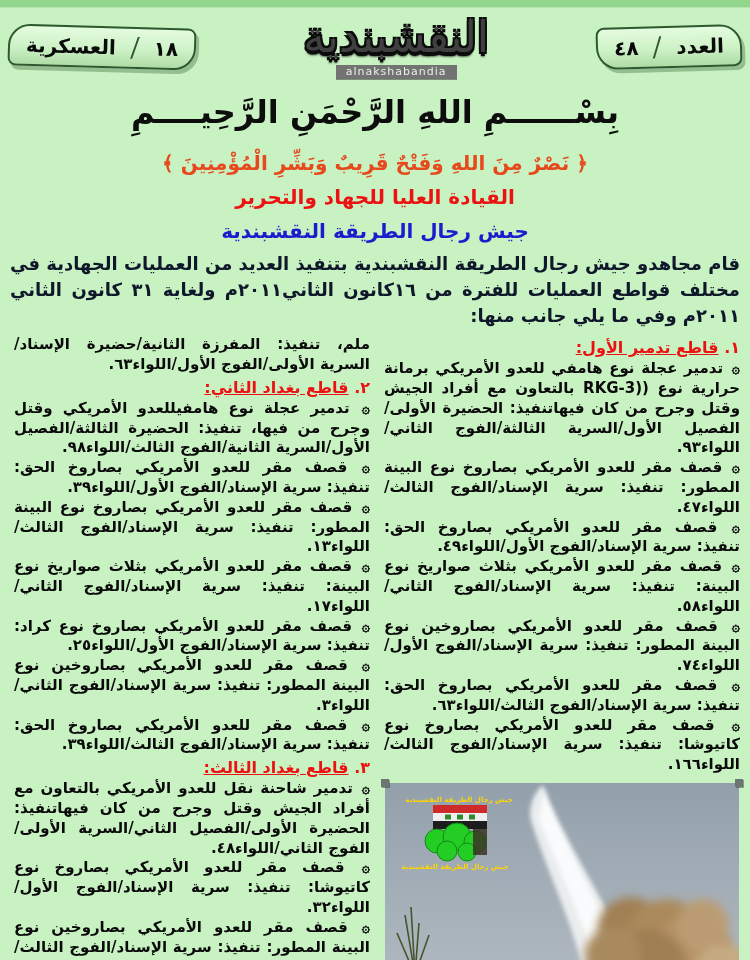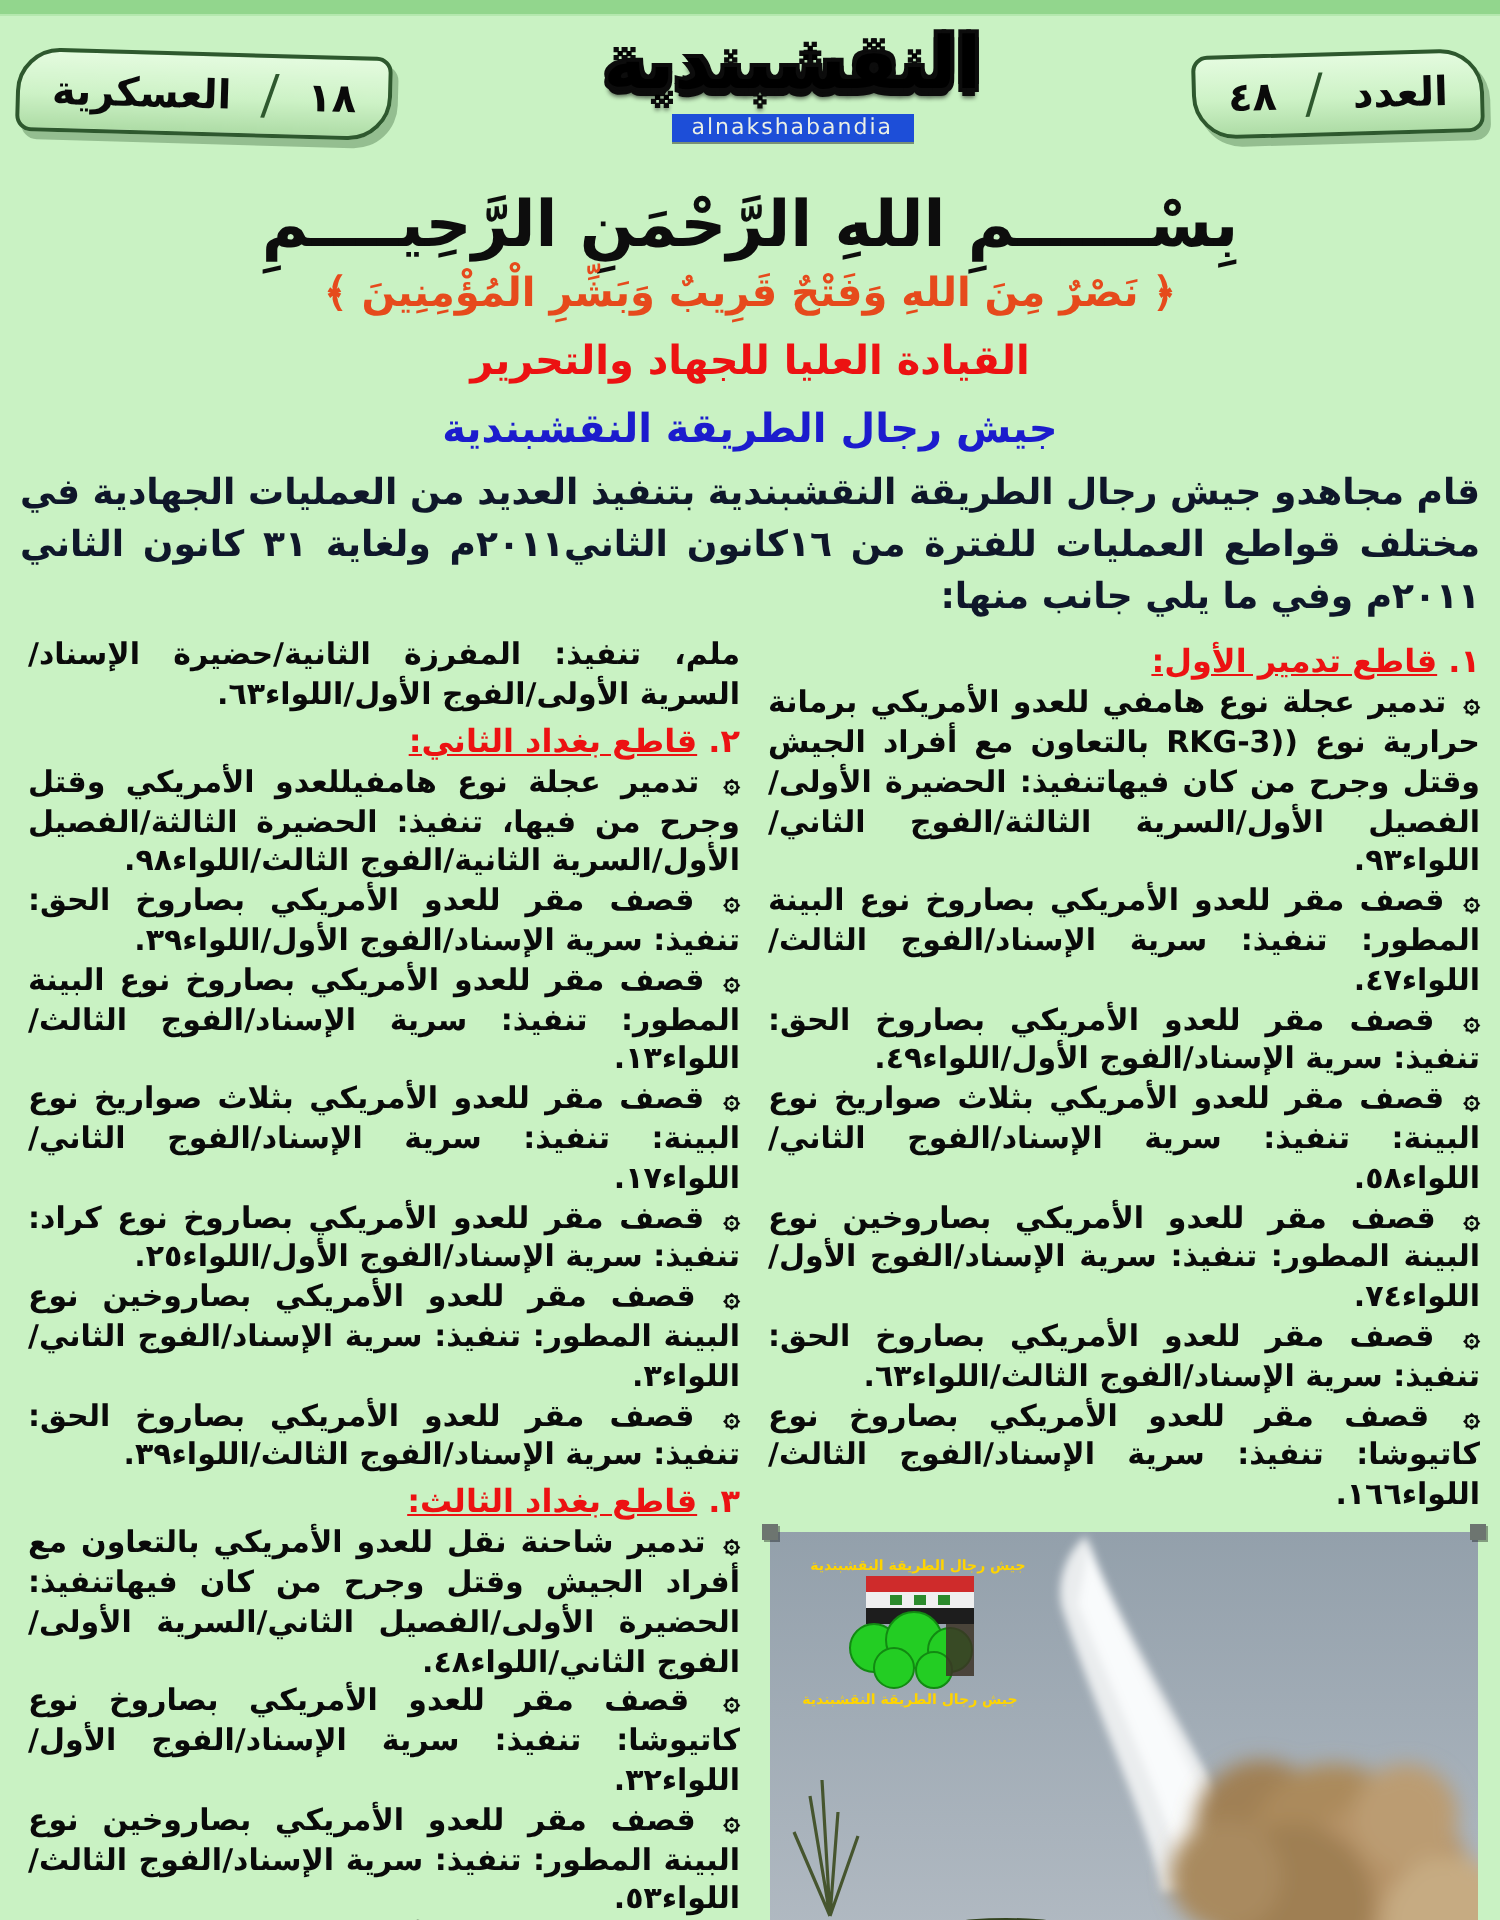--- a/index.html
+++ b/index.html
@@ -20,32 +20,32 @@
     padding:7px 16px;margin-top:12px;
     box-shadow:3px 4px 0 rgba(25,70,25,.30);
     font-weight:bold;font-size:20px;color:#0a0a0a;
     transform:rotate(-1.6deg);
     white-space:nowrap;
   }
   .ribbon.left{transform:rotate(1.6deg);border-radius:22px 8px 22px 8px;}
   .ribbon .divider{width:2px;height:22px;background:#2e582e;transform:skewX(-18deg);margin:0 -8px;}
   .logo{flex:1;text-align:center;margin-top:0;}
   .logo-title{
-    font-size:36px;font-weight:700;color:#000000;letter-spacing:1px;line-height:1.05;
+    font-size:44px;font-weight:400;color:#404040;letter-spacing:1px;line-height:1.05;
     text-shadow:2px 2px 0 #0c0c0c,-2px 2px 0 #0c0c0c,2px -2px 0 #0c0c0c,-2px -2px 0 #0c0c0c,0 4px 0 #0c0c0c,0 5px 2px rgba(0,0,0,.55);
   }
   .logo-sub{
-    display:inline-block;background:#1d4ed8;color:#e9efe6;
+    display:inline-block;background:#737373;color:#e9efe6;
     font-size:11px;line-height:14px;padding:0 10px;margin-top:-8px;
     direction:ltr;letter-spacing:1px;
     box-shadow:0 1px 0 rgba(0,0,0,.4);
   }
   
   .basmala{text-align:center;font-size:32px;font-weight:bold;color:#0d0d0d;margin-top:16px;line-height:1.15;}
-  .verse{text-align:center;font-size:20px;font-weight:bold;color:#e64a1c;margin-top:3px;}
+  .verse{text-align:center;font-size:20px;font-weight:bold;color:#e64a1c;margin-top:20px;}
   .org1{text-align:center;font-size:20px;font-weight:bold;color:#ec1212;margin-top:10px;}
   .org2{text-align:center;font-size:20px;font-weight:bold;color:#1c1ccd;margin-top:10px;}
   .intro{font-size:18px;font-weight:bold;color:#0f172a;text-align:justify;line-height:1.45;padding:8px 10px 0;}
   
   .columns{display:flex;gap:14px;padding:6px 10px 0;align-items:flex-start;}
   .col{width:356px;font-size:15px;font-weight:bold;color:#0a0a0a;text-align:justify;line-height:1.32;}
   .sec-head{color:#ec1212;font-size:16px;margin:2px 0 1px;}
   .sec-head .sec-title{text-decoration:underline;}
   .item{margin:0;}
   .bullet{font-size:14px;padding-left:2px;}

